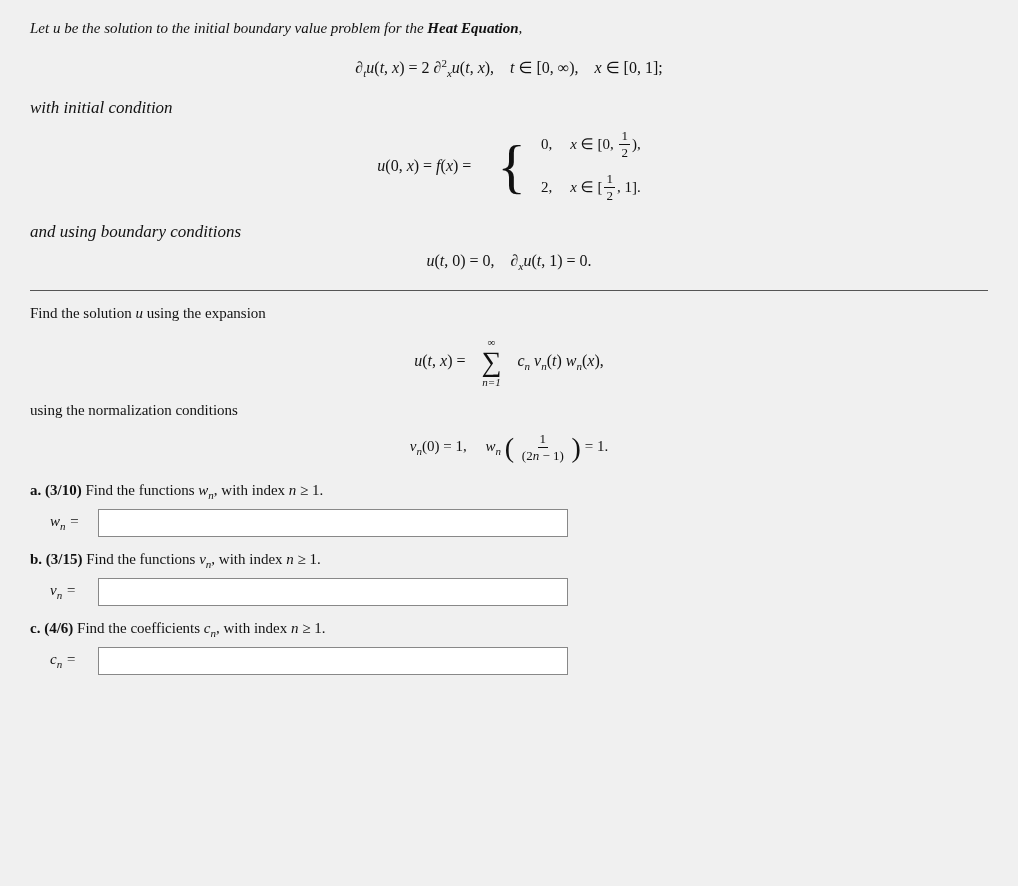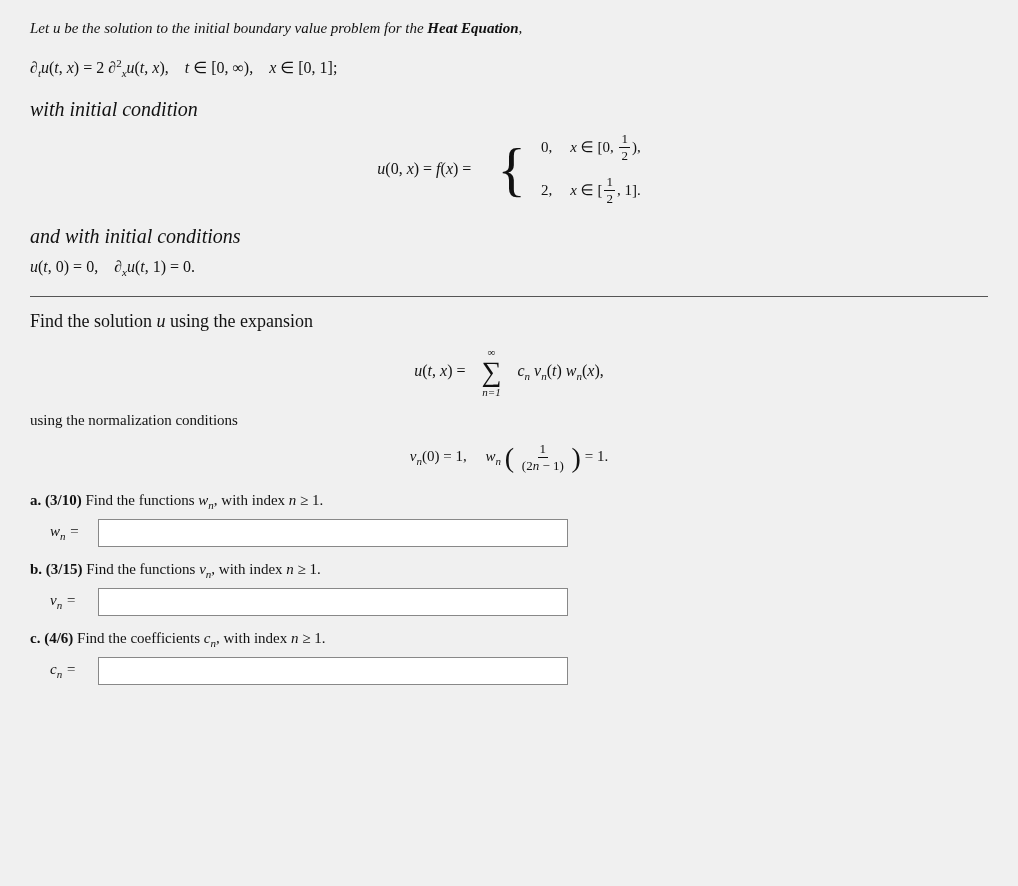--- a/index.html
+++ b/index.html
@@ -17,26 +17,26 @@
       max-width: 960px;
     }
     .intro-text {
       font-size: 15px;
       margin-bottom: 20px;
       font-style: italic;
     }
     .intro-text em { font-style: italic; }
     .intro-text strong { font-weight: bold; }
     .center-eq {
-      text-align: left;
+      text-align: center;
       margin: 10px 0 18px 0;
       font-size: 16px;
     }
     .section-label {
-      font-size: 20px;
+      font-size: 17px;
       margin: 10px 0 10px 0;
       font-style: italic;
     }
     .piecewise-block {
       display: flex;
       justify-content: center;
       align-items: center;
       margin: 10px 0 18px 0;
     }
     .piecewise-lhs {
@@ -64,21 +64,21 @@
     .piecewise-val {
       min-width: 18px;
       text-align: right;
     }
     .divider {
       border: none;
       border-top: 1.5px solid #555;
       margin: 14px 0;
     }
     .find-text {
-      font-size: 18px;
+      font-size: 15px;
       margin: 10px 0 14px 0;
     }
     .expansion-eq {
       text-align: center;
       margin: 10px 0 14px 0;
       font-size: 16px;
     }
     .sigma-block {
       display: inline-flex;
       flex-direction: column;
@@ -208,21 +208,21 @@
               <span class="frac-num">1</span>
               <span class="frac-den">2</span>
             </span>
           ,&nbsp;1].
           </span>
         </span>
       </div>
     </div>
   </div>
 
-  <div class="section-label">and with initial conditions</div>
+  <div class="section-label">and using boundary conditions</div>
 
   <div class="center-eq">
     <em>u</em>(<em>t</em>, 0) = 0,&nbsp;&nbsp;&nbsp;
     ∂<sub><em>x</em></sub><em>u</em>(<em>t</em>, 1) = 0.
   </div>
 
   <hr class="divider">
 
   <div class="find-text">
     Find the solution <em>u</em> using the expansion

